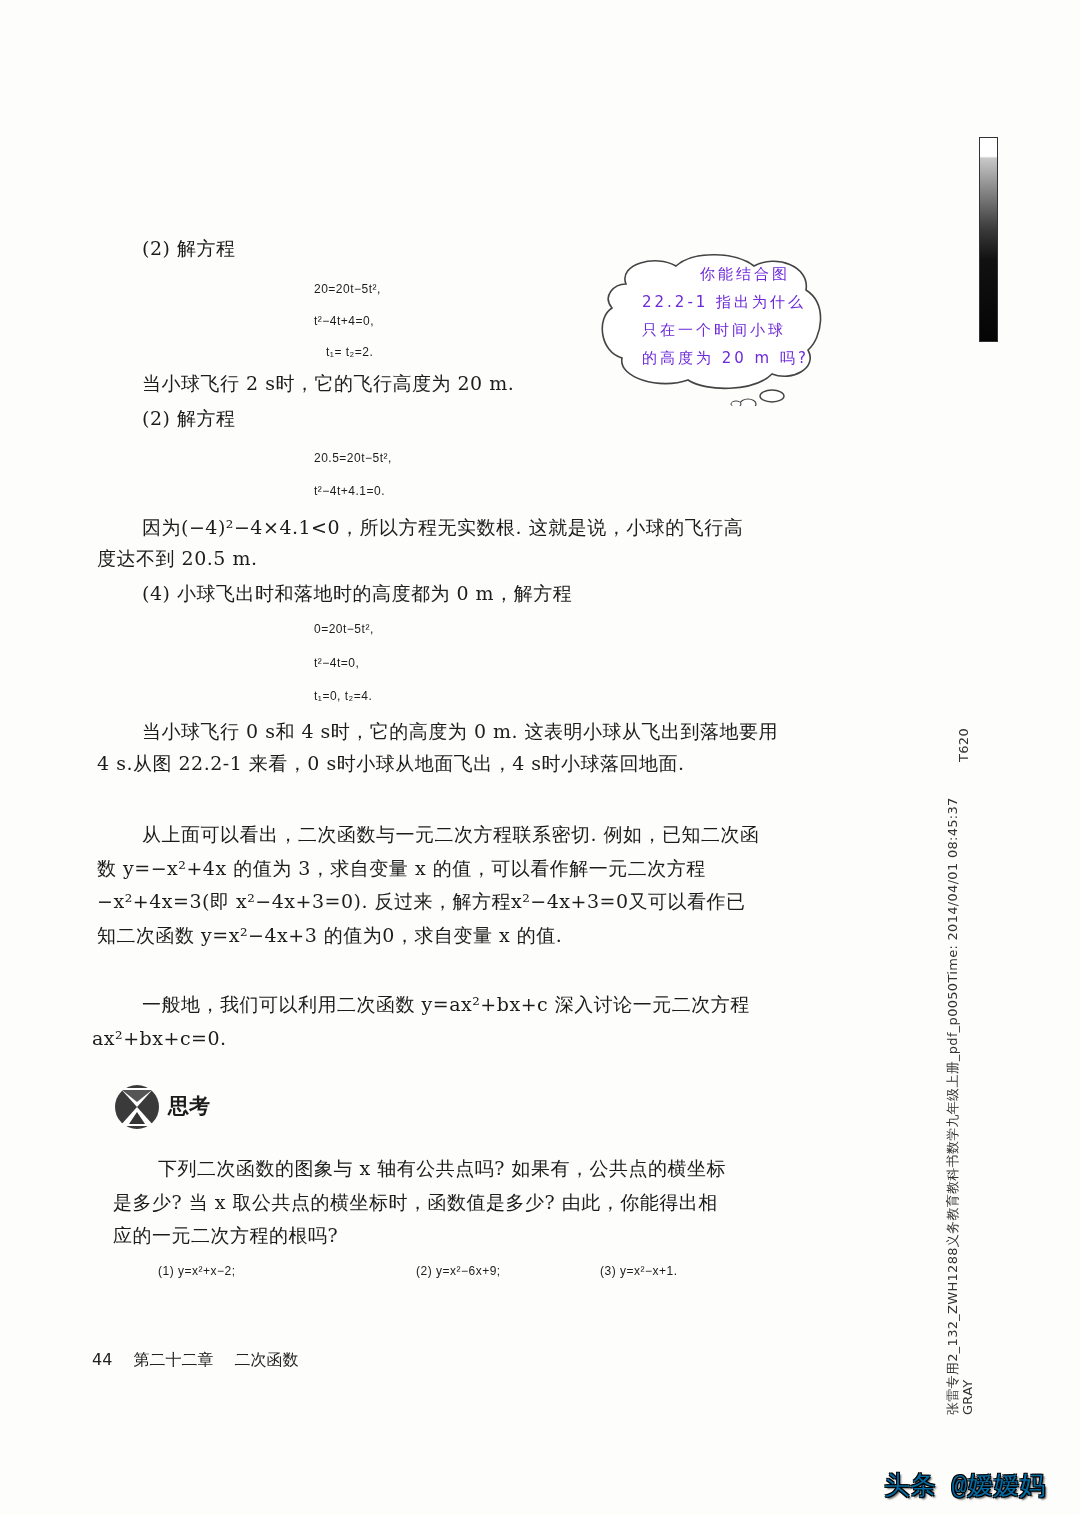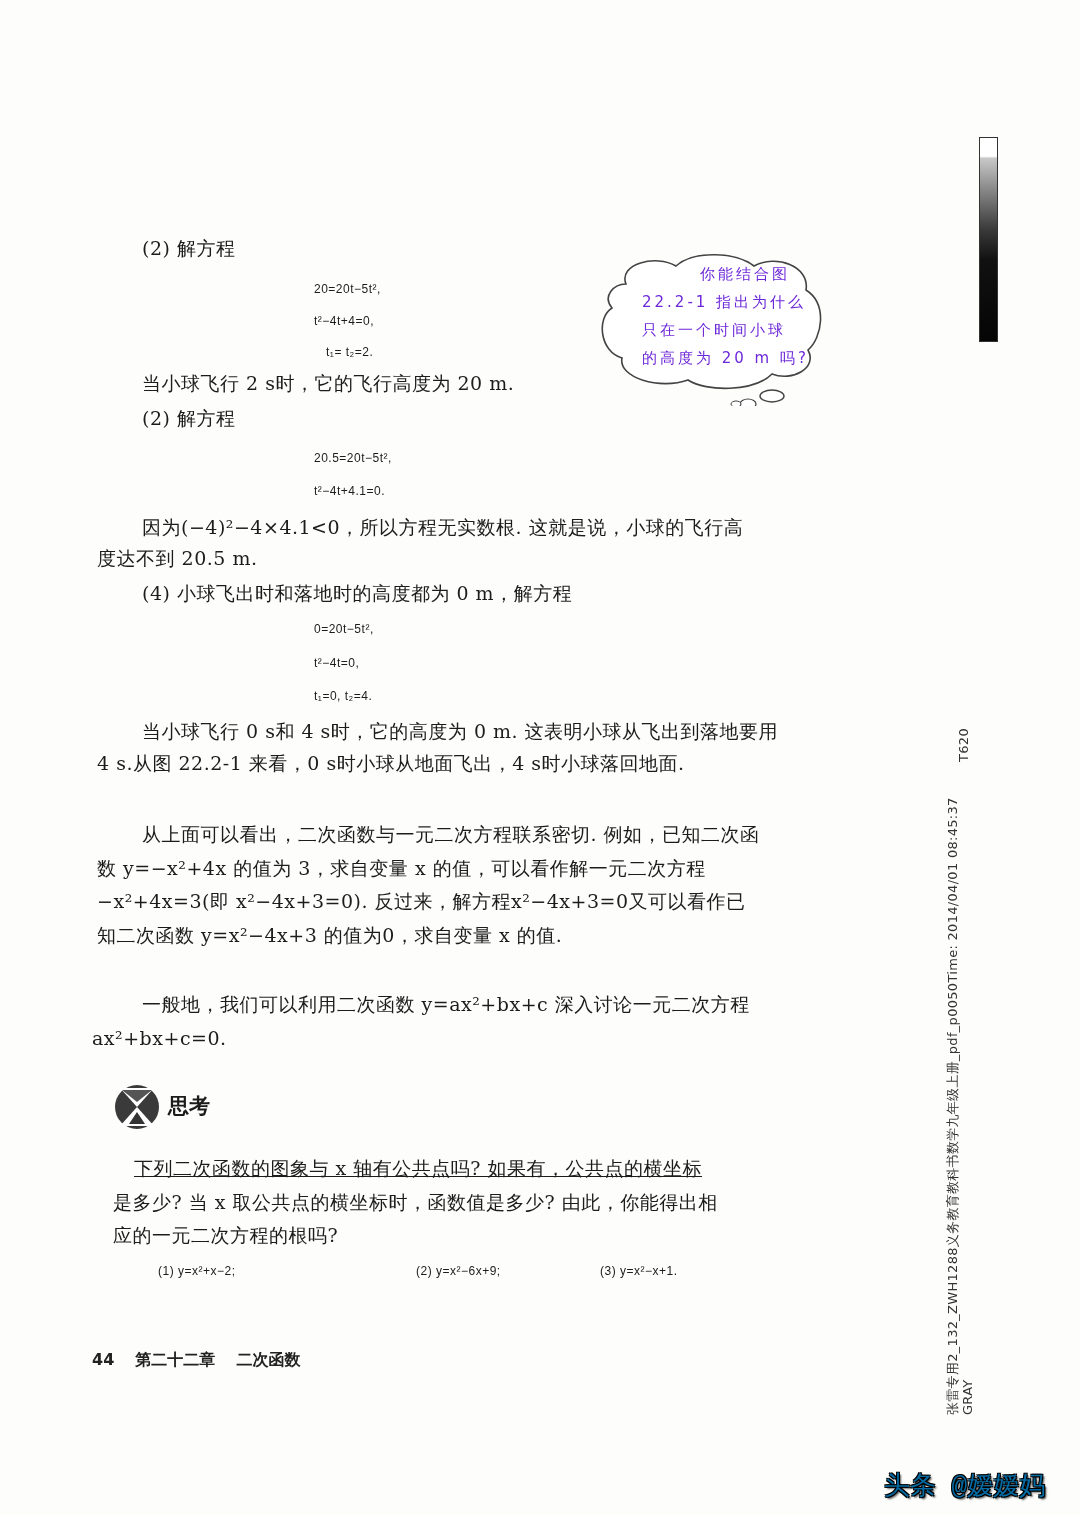--- a/index.html
+++ b/index.html
@@ -14,21 +14,21 @@
   
   .cloud { position: absolute; left: 596px; top: 246px; width: 232px; height: 160px; }
   .cloud-text { position: absolute; left: 642px; top: 260px; width: 148px; font-size: 15px; line-height: 28px; letter-spacing: 3px; text-align: justify; font-family: "DejaVu Sans", sans-serif; color: #6d28d9; }
   .cloud-text div { white-space: nowrap; }
   
   .scalebar { position: absolute; left: 979px; top: 137px; width: 17px; height: 203px; border: 1px solid #333;
     background: linear-gradient(to bottom, #fff 0, #fff 9%, #c8c8c8 10%, #8a8a8a 25%, #3a3a3a 45%, #111 60%, #050505 100%); }
   .vert { position: absolute; transform-origin: left top; transform: rotate(-90deg); white-space: nowrap;
     font-family: "DejaVu Sans", sans-serif; font-size: 13px; color: #333; letter-spacing: 0.3px; }
   .footer { position: absolute; left: 92px; top: 1350px; font-family: "DejaVu Sans", sans-serif; font-size: 16px; color: #222; }
-  .footer span { margin-right: 16px; font-weight: bold; }
+  .footer span { margin-right: 16px; }
   .think-icon { position: absolute; left: 114px; top: 1084px; width: 46px; height: 46px; }
   .think-title { position: absolute; left: 168px; top: 1092px; font-family: "DejaVu Sans", sans-serif; font-weight: bold; font-size: 21px; }
   .watermark { position: absolute; left: 884px; top: 1456px; font-family: Liberation Mono, monospace; font-size: 26px; color: #0369a1;
     text-shadow: 1px 1px 0 #000, -1px -1px 0 #000, 1px -1px 0 #000, -1px 1px 0 #000, 2px 2px 2px #444; margin-top: 12px; }
 </style>
 </head>
 <body>
 
 <div class="line" style="left:142px;top:236px;text-align:center;">(2) 解方程</div>
 <div class="line math" style="left:314px;top:277px;">20=20t−5t²,</div>
@@ -72,21 +72,21 @@
 
 <svg class="think-icon" viewBox="0 0 46 46">
   <circle cx="23" cy="23" r="22" fill="#3a3a3a"></circle>
   <path d="M3,8 L43,8 L23,23 Z" fill="#fff" opacity="0.0"></path>
   <path d="M6,4 L40,4 L23,23 Z" fill="#fff"></path>
   <path d="M6,42 L40,42 L23,23 Z" fill="#fff"></path>
   <path d="M8,6 L38,6 L23,18 Z" fill="#555"></path>
   <path d="M15,40 L23,28 L31,40 Z" fill="#333"></path>
 </svg>
 <div class="think-title">思考</div>
-<div class="line" style="left:134px;top:1156px;text-decoration:underline;">下列二次函数的图象与 x 轴有公共点吗? 如果有，公共点的横坐标</div>
+<div class="line" style="left:158px;top:1156px;">下列二次函数的图象与 x 轴有公共点吗? 如果有，公共点的横坐标</div>
 <div class="line" style="left:113px;top:1190px;">是多少? 当 x 取公共点的横坐标时，函数值是多少? 由此，你能得出相</div>
 <div class="line" style="left:113px;top:1223px;">应的一元二次方程的根吗?</div>
 <div class="line math" style="left:158px;top:1259px;">(1) y=x²+x−2;</div>
 <div class="line math" style="left:376px;top:1259px;margin-left:40px;">(2) y=x²−6x+9;</div>
 <div class="line math" style="left:600px;top:1259px;">(3) y=x²−x+1.</div>
 
 <div class="footer">
   <span>44</span>
   <span>第二十二章</span>
   <span>二次函数</span>

